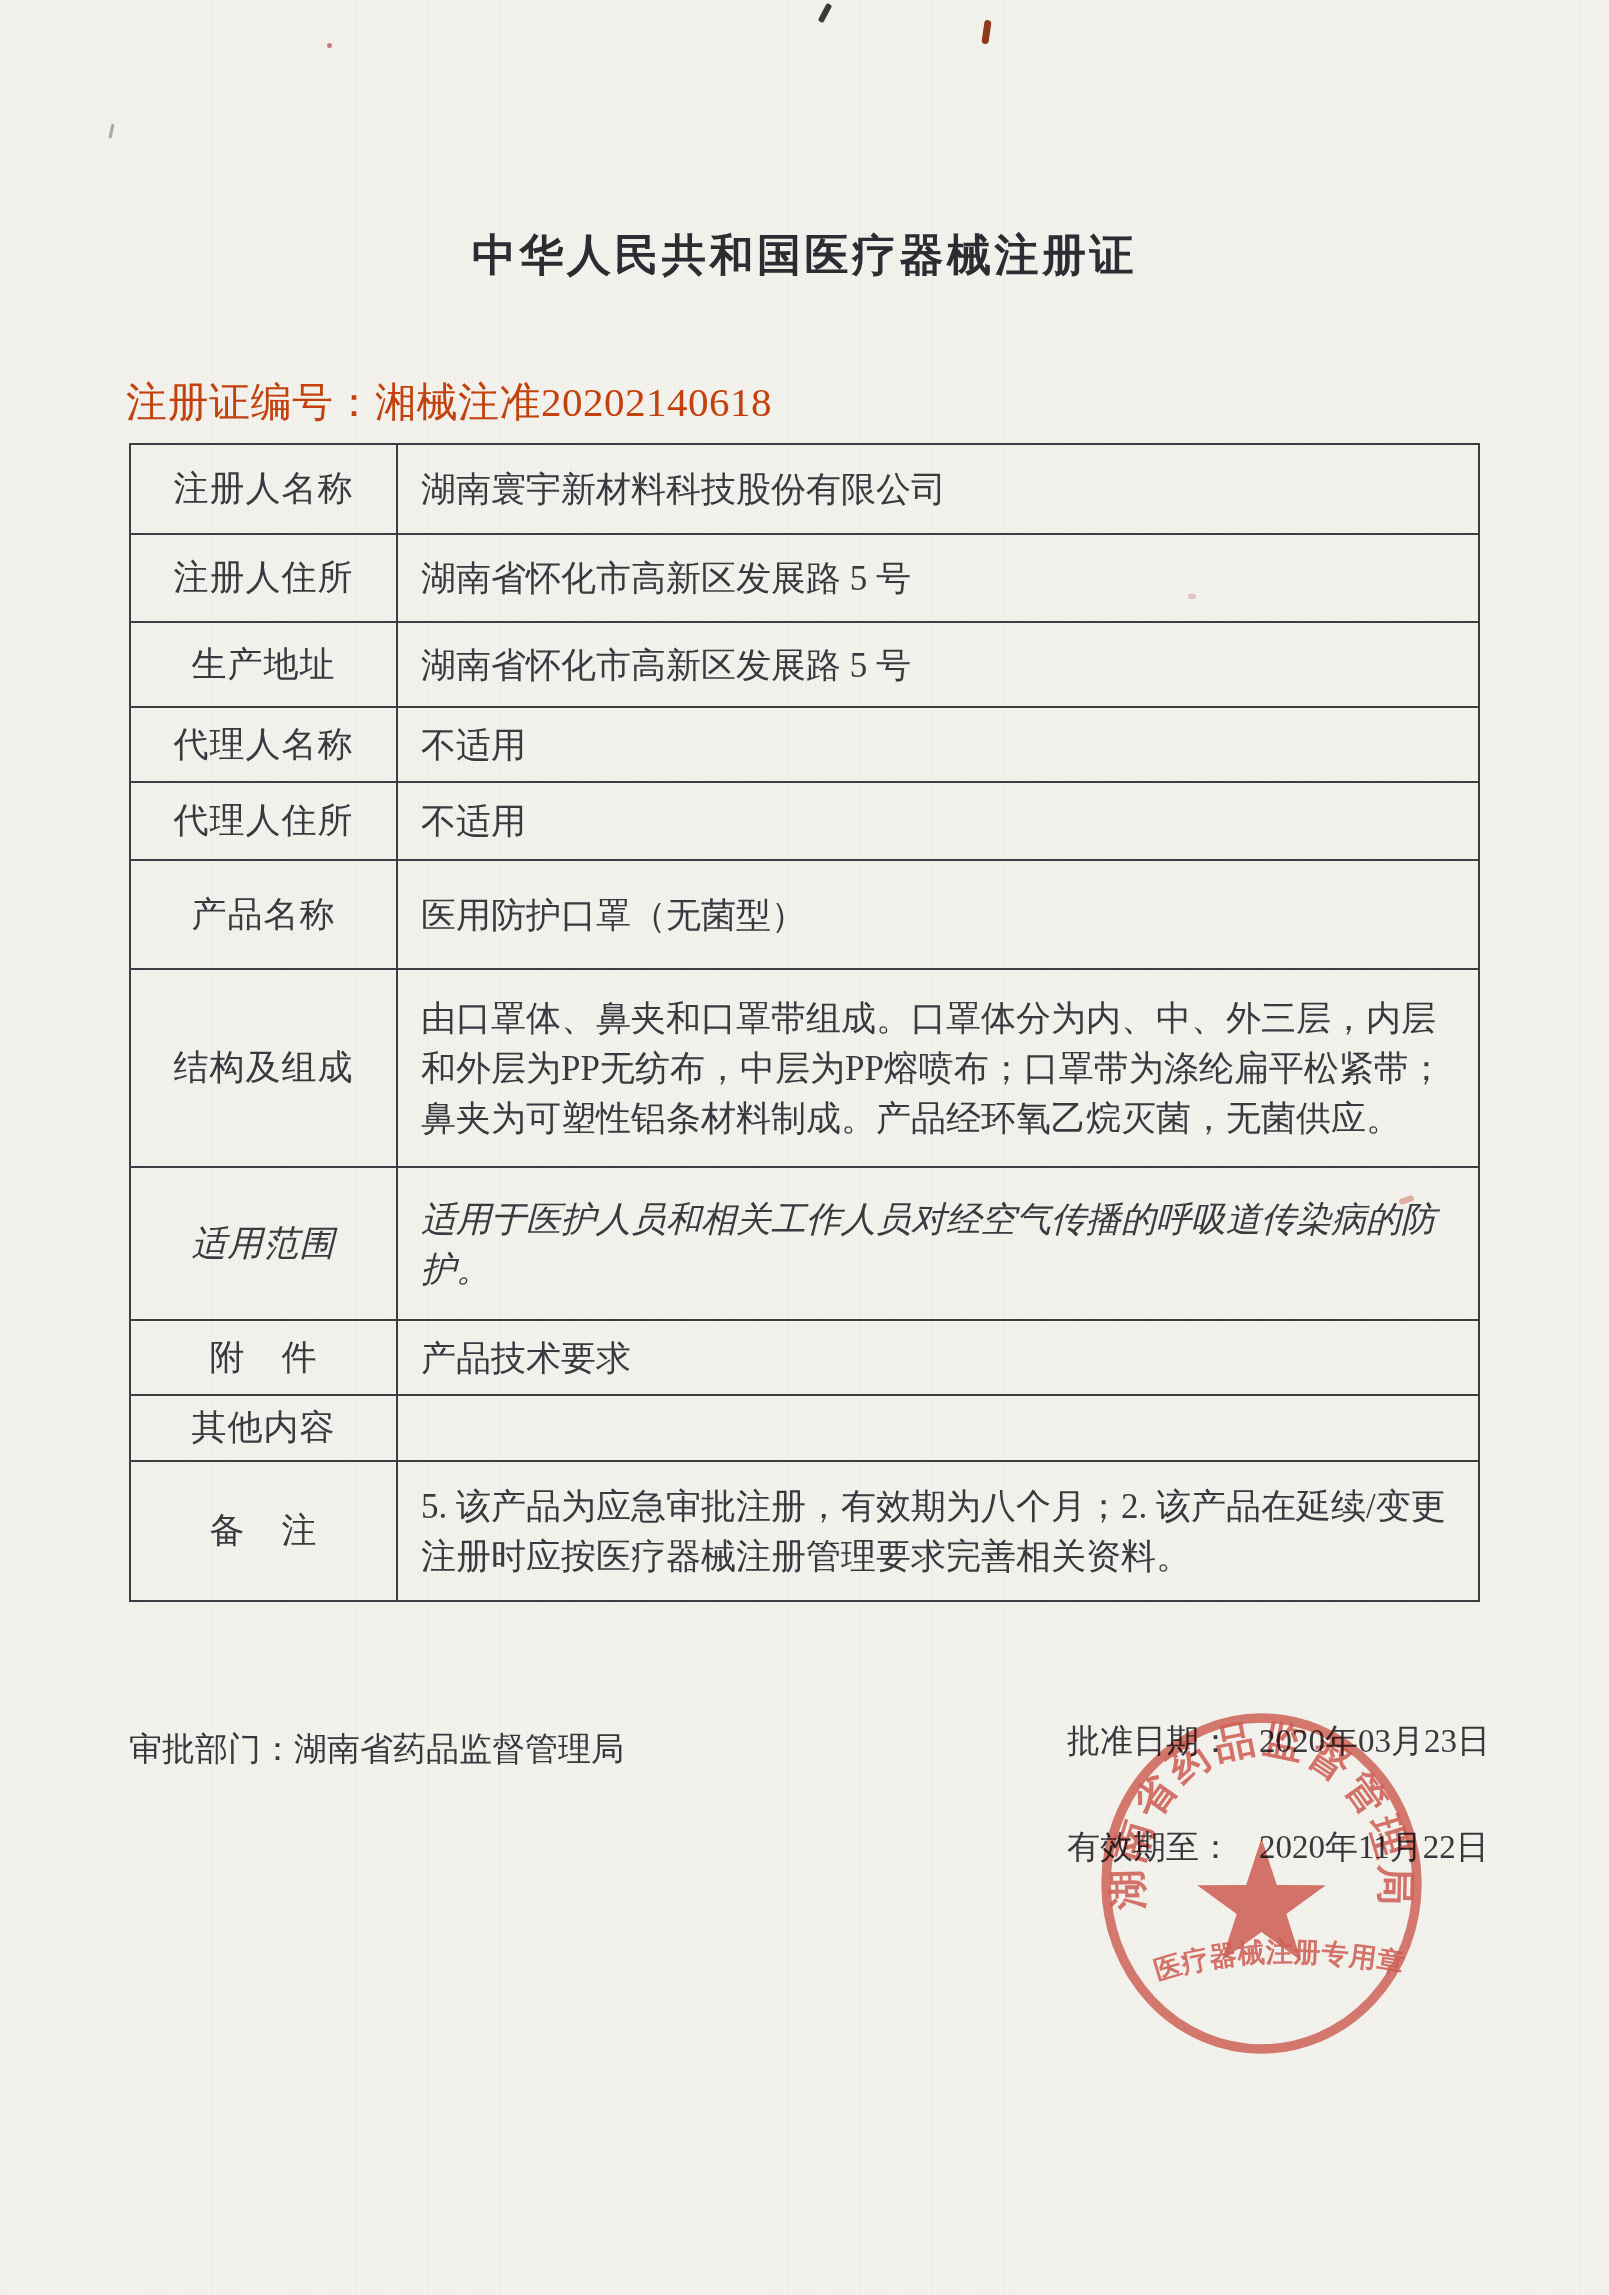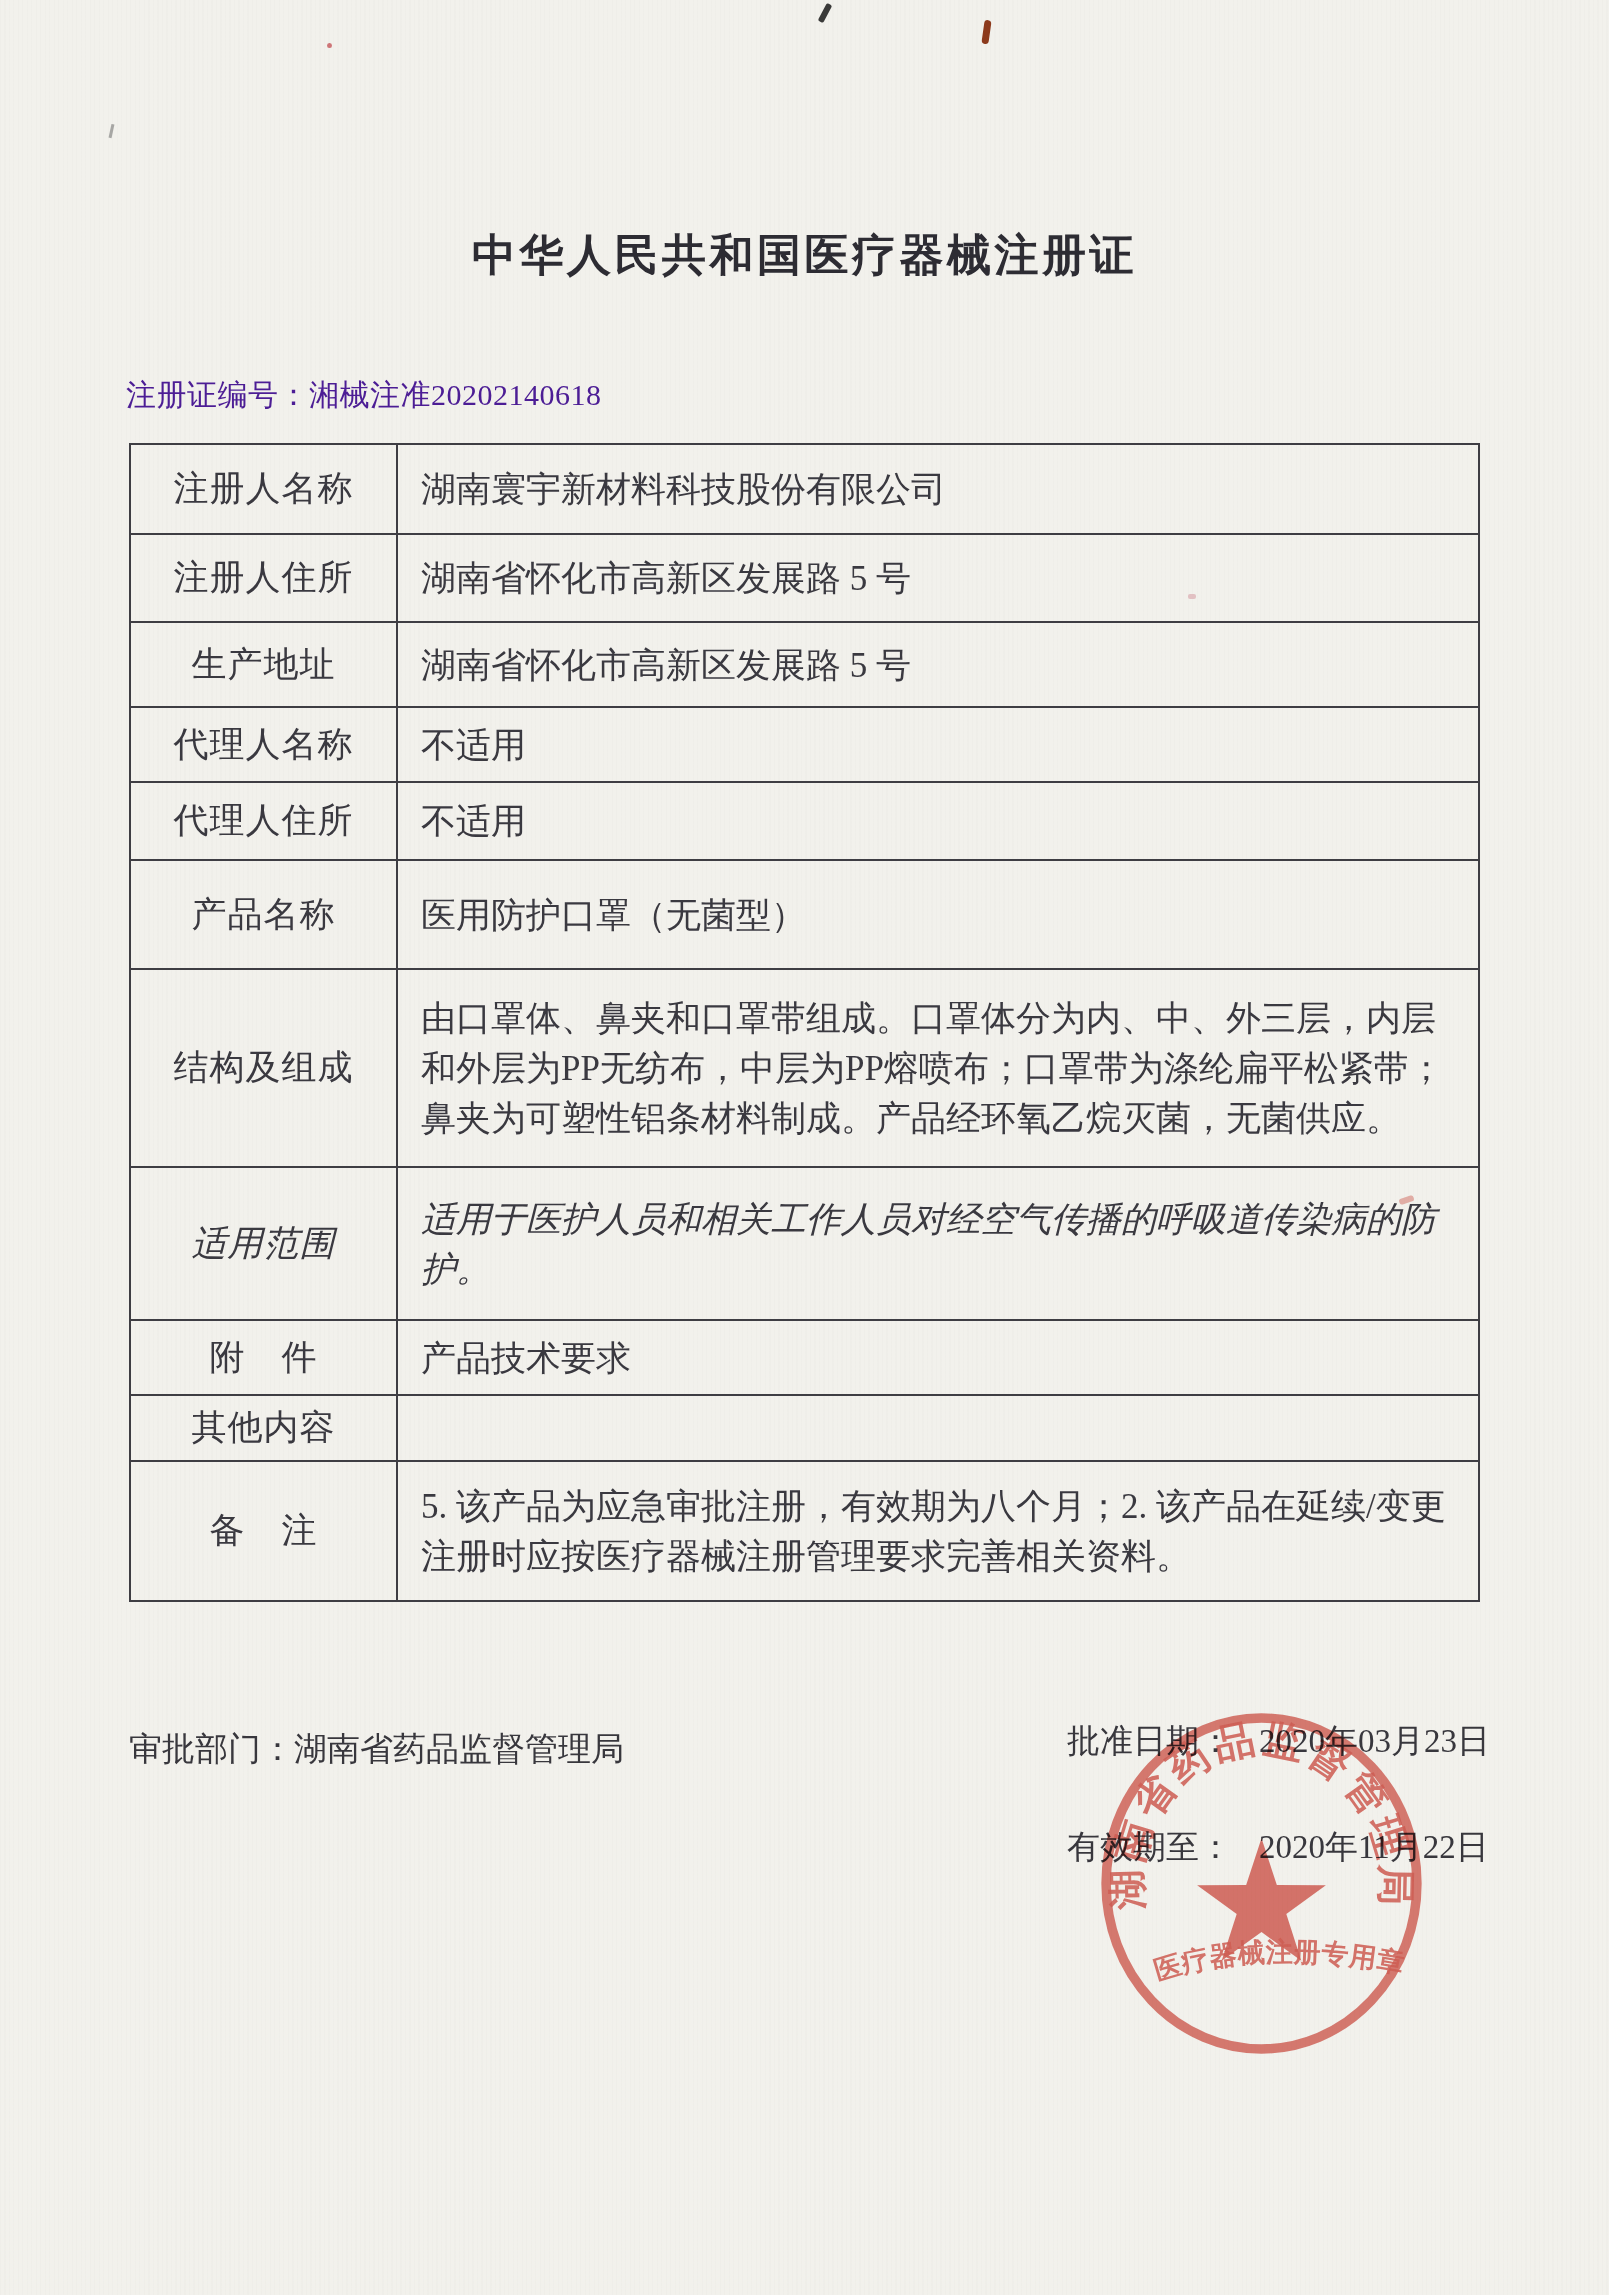--- a/index.html
+++ b/index.html
@@ -16,21 +16,21 @@
       rgba(120,120,115,0.025) 0px,rgba(120,120,115,0.025) 1px,
       rgba(0,0,0,0) 1px,rgba(0,0,0,0) 4.5px);
   }
   .title{
     position:absolute;top:226px;left:0;width:100%;
     text-align:center;font-size:44px;font-weight:700;
     letter-spacing:3.5px;color:#2d2c33;margin:0;white-space:nowrap;
   }
   .regline{
     position:absolute;left:126px;top:375px;
-    font-size:30px;color:#4c1d95;white-space:nowrap;letter-spacing:0.5px;
+    font-size:41px;color:#c2410c;white-space:nowrap;letter-spacing:0.5px;
   }
   table.cert{
     position:absolute;left:129px;top:443px;width:1351px;
     border-collapse:collapse;table-layout:fixed;
   }
   table.cert col.c-label{width:267px;}
   table.cert td{
     border:2.5px solid #3e3d43;
     font-size:35px;line-height:1.42;color:#3a3940;
     vertical-align:middle;overflow:hidden;

